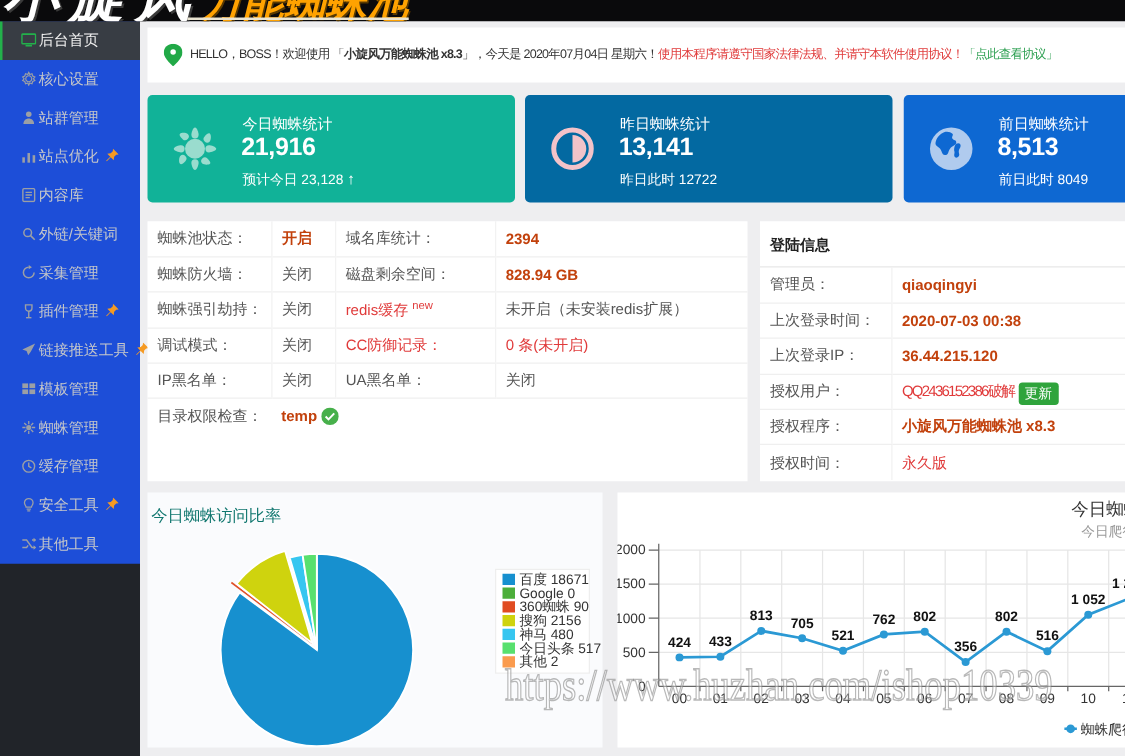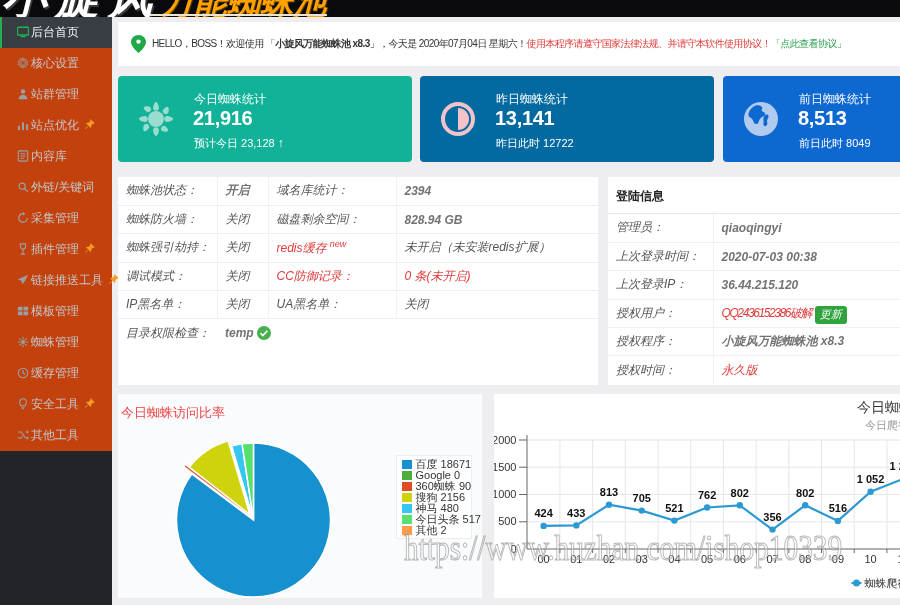--- a/index.html
+++ b/index.html
@@ -3,44 +3,44 @@
 <meta charset="utf-8">
 <style>
 * { margin:0; padding:0; box-sizing:border-box; }
 html,body { width:900px; height:605px; overflow:hidden; background:#eeeef0; font-family:"Liberation Sans",sans-serif; position:relative; }
 #hdr { position:absolute; left:0; top:0; width:900px; height:17px; background:#0a0a0c; overflow:hidden; z-index:5; }
 #logo { position:absolute; left:2px; top:-31px; font-size:44px; font-weight:bold; font-style:italic; white-space:nowrap; }
 #logo .w { color:#fff; text-shadow:1.5px 1.5px 0 #3a3a3a; letter-spacing:9px; }
 #logo .o { color:#ffa200; text-shadow:1px 1px 0 #5a3a00; font-size:33px; letter-spacing:0px; }
 #logo-ul { position:absolute; left:150px; top:14px; width:177px; height:2px; background:#e9e4d2; }
 #sb { position:absolute; left:0; top:17px; width:112px; height:588px; background:#212429; }
-#menu { background:#c2410c; }
+#menu { background:#1d4ed8; }
 .mi { height:31px; line-height:31px; color:#c4c6c9; font-size:12px; white-space:nowrap; position:relative; padding-left:31px; }
 .mi svg { position:absolute; left:17px; top:9px; width:12px; height:12px; }
 .mi.sel { background:#383d44; color:#f2f2f2; border-left:2px solid #23b14b; padding-left:29px; }
 .mi.sel svg { left:15px; }
 .mi svg.pin { position:static; margin-left:5px; vertical-align:-1px; width:11px; height:11px; }
 #content { position:absolute; left:118px; top:22px; width:898px; }
 #notif { width:898px; height:44px; background:#fff; font-size:10px; letter-spacing:-0.6px; color:#333; line-height:44px; white-space:nowrap; padding-left:34px; position:relative; }
 #notif .pinloc { position:absolute; left:13px; top:13px; }
 #notif b { font-weight:bold; }
 #notif .red { color:#e03a3a; }
 #notif .grn { color:#2ea052; }
 .cards { position:absolute; top:54px; left:0; width:898px; }
 .card { position:absolute; top:0; height:86px; width:294px; border-radius:4px; color:#fff; }
 .card .ic { position:absolute; left:20px; top:25px; width:36px; height:36px; }
 .card .tt { position:absolute; left:76px; top:15px; font-size:12px; }
 .card .num { position:absolute; left:75px; top:31px; font-size:20px; font-weight:bold; letter-spacing:-0.3px; }
 .card .sub { position:absolute; left:76px; top:60px; font-size:11px; }
 .panel { position:absolute; background:#fff; }
 .ptitle { font-size:12px; font-weight:bold; color:#222; padding:11px 0 8px 8px; border-bottom:1px solid #e8e8e8; }
-table.info { width:100%; border-collapse:collapse; font-size:12px; color:#555;font-style:italic; }
+table.info { width:100%; border-collapse:collapse; font-size:12px; color:#555; }
 table.info td { height:28.4px; border-bottom:1px solid #efefef; border-left:1px solid #f2f2f2; padding-left:8px; }
 table.info td:first-child { border-left:none; }
-table.info b { color:#737373; }
+table.info b { color:#c2410c; }
 .red { color:#e03a3a; }
 .lg { display:inline-block; width:9.5px; height:9px; margin-right:4px; vertical-align:-1px; }
 #watermark { position:absolute; left:404px; top:527px; font-family:"Liberation Serif",serif; font-size:36px; color:rgba(255,255,255,0.38); -webkit-text-stroke:1.1px rgba(125,125,125,0.55); white-space:nowrap; z-index:50; transform:scaleX(0.815); transform-origin:left center; }
 </style>
 </head>
 <body>
 <div id="hdr">
     <div id="logo"><span class="w">小旋风</span><span class="o">万能蜘蛛池</span></div>
     <div id="logo-ul"></div>
   </div>
@@ -227,21 +227,21 @@
             <td><b>小旋风万能蜘蛛池 x8.3</b></td>
           </tr>
       <tr>
             <td style="border-bottom:none;">授权时间：</td>
             <td style="border-bottom:none;" class="red">永久版</td>
           </tr>
     </tbody>
       </table>
   </div>
   <div class="panel" style="left:0;top:372px;width:364px;height:204px;background:#fafbfd;">
-    <div style="font-size:13px;color:#ef4444;padding:10px 0 0 3px;">今日蜘蛛访问比率</div>
+    <div style="font-size:13px;color:#0f766e;padding:10px 0 0 3px;">今日蜘蛛访问比率</div>
     <svg width="364" height="190" viewBox="0 0 364 190" style="position:absolute;left:0;top:14px;">
       <g stroke="#fff" stroke-width="1.5">
         <path d="M135.5,112 L135.5,35 A77,77 0 1 1 73.76,65.99 Z" fill="#1790cf"></path>
         <g transform="translate(-3.65,-5.4)">
             <path d="M135.5,112 L70.75,63.4" fill="none" stroke="#e0512a" stroke-width="1.3"></path>
             <path d="M135.5,112 L74.97,64.41 A77,77 0 0 1 113.75,38.14 Z" fill="#cfd30e"></path>
           </g>
         <path d="M135.5,112 L113.75,38.14 A77,77 0 0 1 124.09,35.85 Z" fill="#36c6f0"></path>
         <path d="M135.5,112 L124.09,35.85 A77,77 0 0 1 135.46,35 Z" fill="#58e06e"></path>
       </g>

